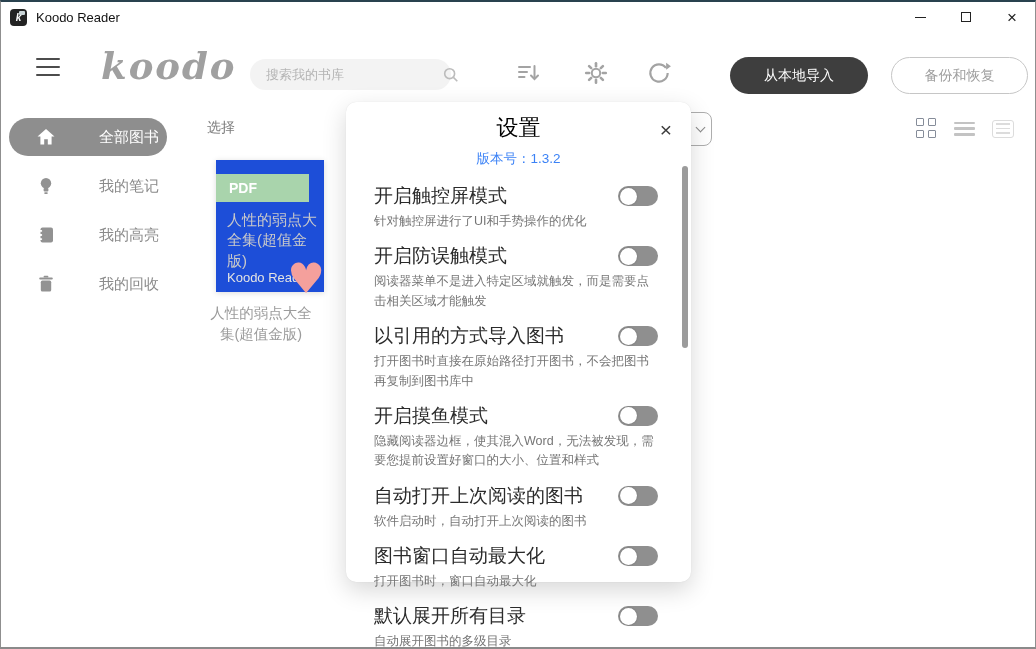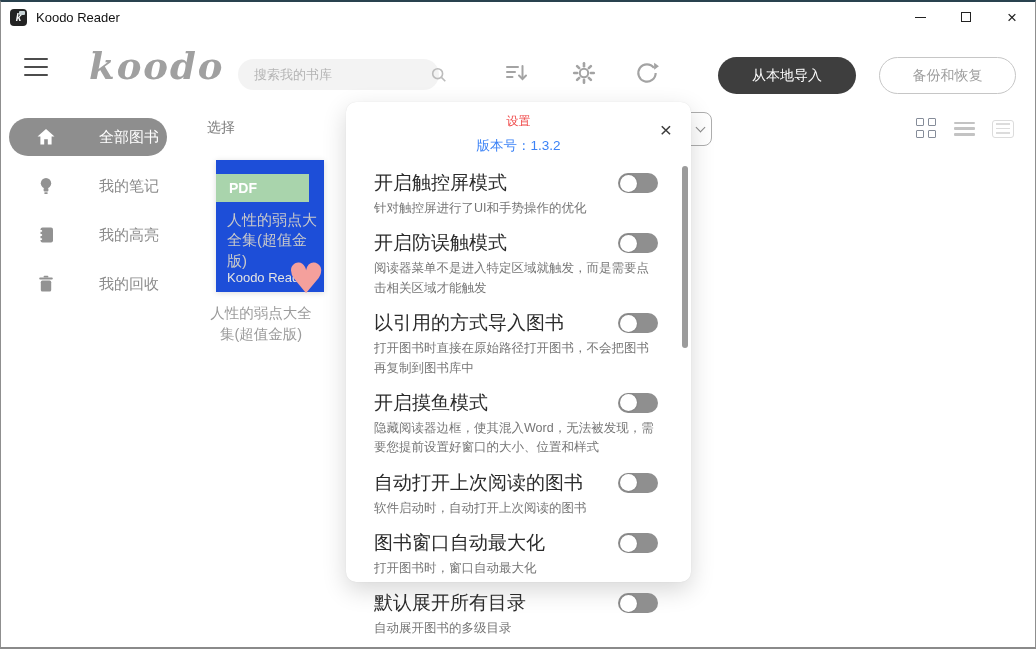--- a/index.html
+++ b/index.html
@@ -18,21 +18,21 @@
     font-size:10px; font-weight:bold; display:flex; align-items:center; justify-content:center; font-style:italic; }
   .app-icon::after { content:""; position:absolute; top:2px; right:2px; width:6px; height:4px; background:#c9d4d6; border-radius:1px; }
   .tb-title { margin-left:9px; font-size:13px; color:#111; }
   .win-controls { margin-left:auto; display:flex; height:100%; }
   .win-btn { width:46px; height:100%; display:flex; align-items:center; justify-content:center; color:#222; cursor:pointer; }
   .glyph-min { width:11px; height:0; border-top:1.4px solid #222; display:block; }
   .glyph-max { width:10px; height:10px; border:1.4px solid #222; display:block; }
   .glyph-close { font-size:17px; line-height:1; color:#222; }
 
   
-  .topbar { position:absolute; top:30px; left:0; right:0; height:70px; background:#fff; }
+  .topbar { position:absolute; top:30px; left:12px; right:0; height:70px; background:#fff; }
   .hamburger { position:absolute; left:23px; top:26px; width:24px; height:18px; display:flex; flex-direction:column; justify-content:space-between; cursor:pointer; }
   .hamburger span { display:block; height:2.4px; background:#4c4c4c; border-radius:1px; }
   .logo { position:absolute; left:88px; top:12px; font-family:"DejaVu Serif","Liberation Serif",serif;
     font-weight:bold; font-style:italic; font-size:37px; color:#a0a0a0; letter-spacing:2px; }
   .search-box { position:absolute; left:237px; top:27px; width:201px; height:31px; background:#f3f3f3; border-radius:16px;
     display:flex; align-items:center; padding:0 12px 0 16px; }
   .search-box input { flex:1; border:none; outline:none; background:transparent; font-size:13px; color:#555; font-family:inherit; }
   .search-box input::placeholder { color:#b4b4b4; }
   .icon-btn { position:absolute; top:26px; width:30px; height:30px; display:flex; align-items:center; justify-content:center; color:#a3a3a3; cursor:pointer; }
   .sort-pos { left:500px; }
@@ -71,21 +71,21 @@
   .grid-icon { width:21px; height:21px; display:grid; grid-template-columns:8px 8px; grid-template-rows:8px 8px; gap:4px; cursor:pointer; }
   .grid-icon span { border:1.6px solid #858c99; border-radius:1px; }
   .list-icon { width:21px; height:14px; display:flex; flex-direction:column; justify-content:space-between; cursor:pointer; }
   .list-icon span { height:2.2px; background:#c3c3c3; border-radius:1px; }
   .detail-icon { width:22px; height:18px; border:1.6px solid #dcdcdc; border-radius:3px; padding:2.5px 3px; display:flex; flex-direction:column; justify-content:space-between; cursor:pointer; }
   .detail-icon span { height:1.6px; background:#dcdcdc; }
 
   
   .modal { position:absolute; left:345px; top:100px; width:345px; height:480px; background:#fff; border-radius:10px;
     box-shadow:0 0 1px rgba(0,0,0,0.12), 0 8px 24px rgba(0,0,0,0.16); z-index:10; }
-  .modal-title { text-align:center; padding-top:11px; font-size:12px; color:#ef4444; }
+  .modal-title { text-align:center; padding-top:11px; font-size:22px; color:#000000; }
   .modal-version { text-align:center; margin-top:7px; font-size:13.5px; color:#3b82f6; }
   .modal-close { position:absolute; top:17px; right:19px; font-size:21px; line-height:1; color:#3c3c3c; cursor:pointer; }
   .modal-scrollbar { position:absolute; right:3px; top:64px; width:6px; height:182px; background:#9b9b9b; border-radius:3px; cursor:pointer; }
   .options { padding:15px 33px 0 28px; }
   .option { margin-bottom:12px; }
   .option-head { display:flex; align-items:center; justify-content:space-between; }
   .option-title { font-size:19px; color:#2b2b2b; }
   .toggle { position:relative; width:40px; height:20px; background:#8f8f8f; border-radius:10px; flex:none; cursor:pointer; }
   .toggle .knob { position:absolute; left:1.5px; top:1.5px; width:17px; height:17px; background:#fff; border-radius:50%; box-shadow:0 0 2px rgba(0,0,0,0.25); }
   .option-desc { margin-top:3px; font-size:12.5px; line-height:1.55; color:#757575; }

